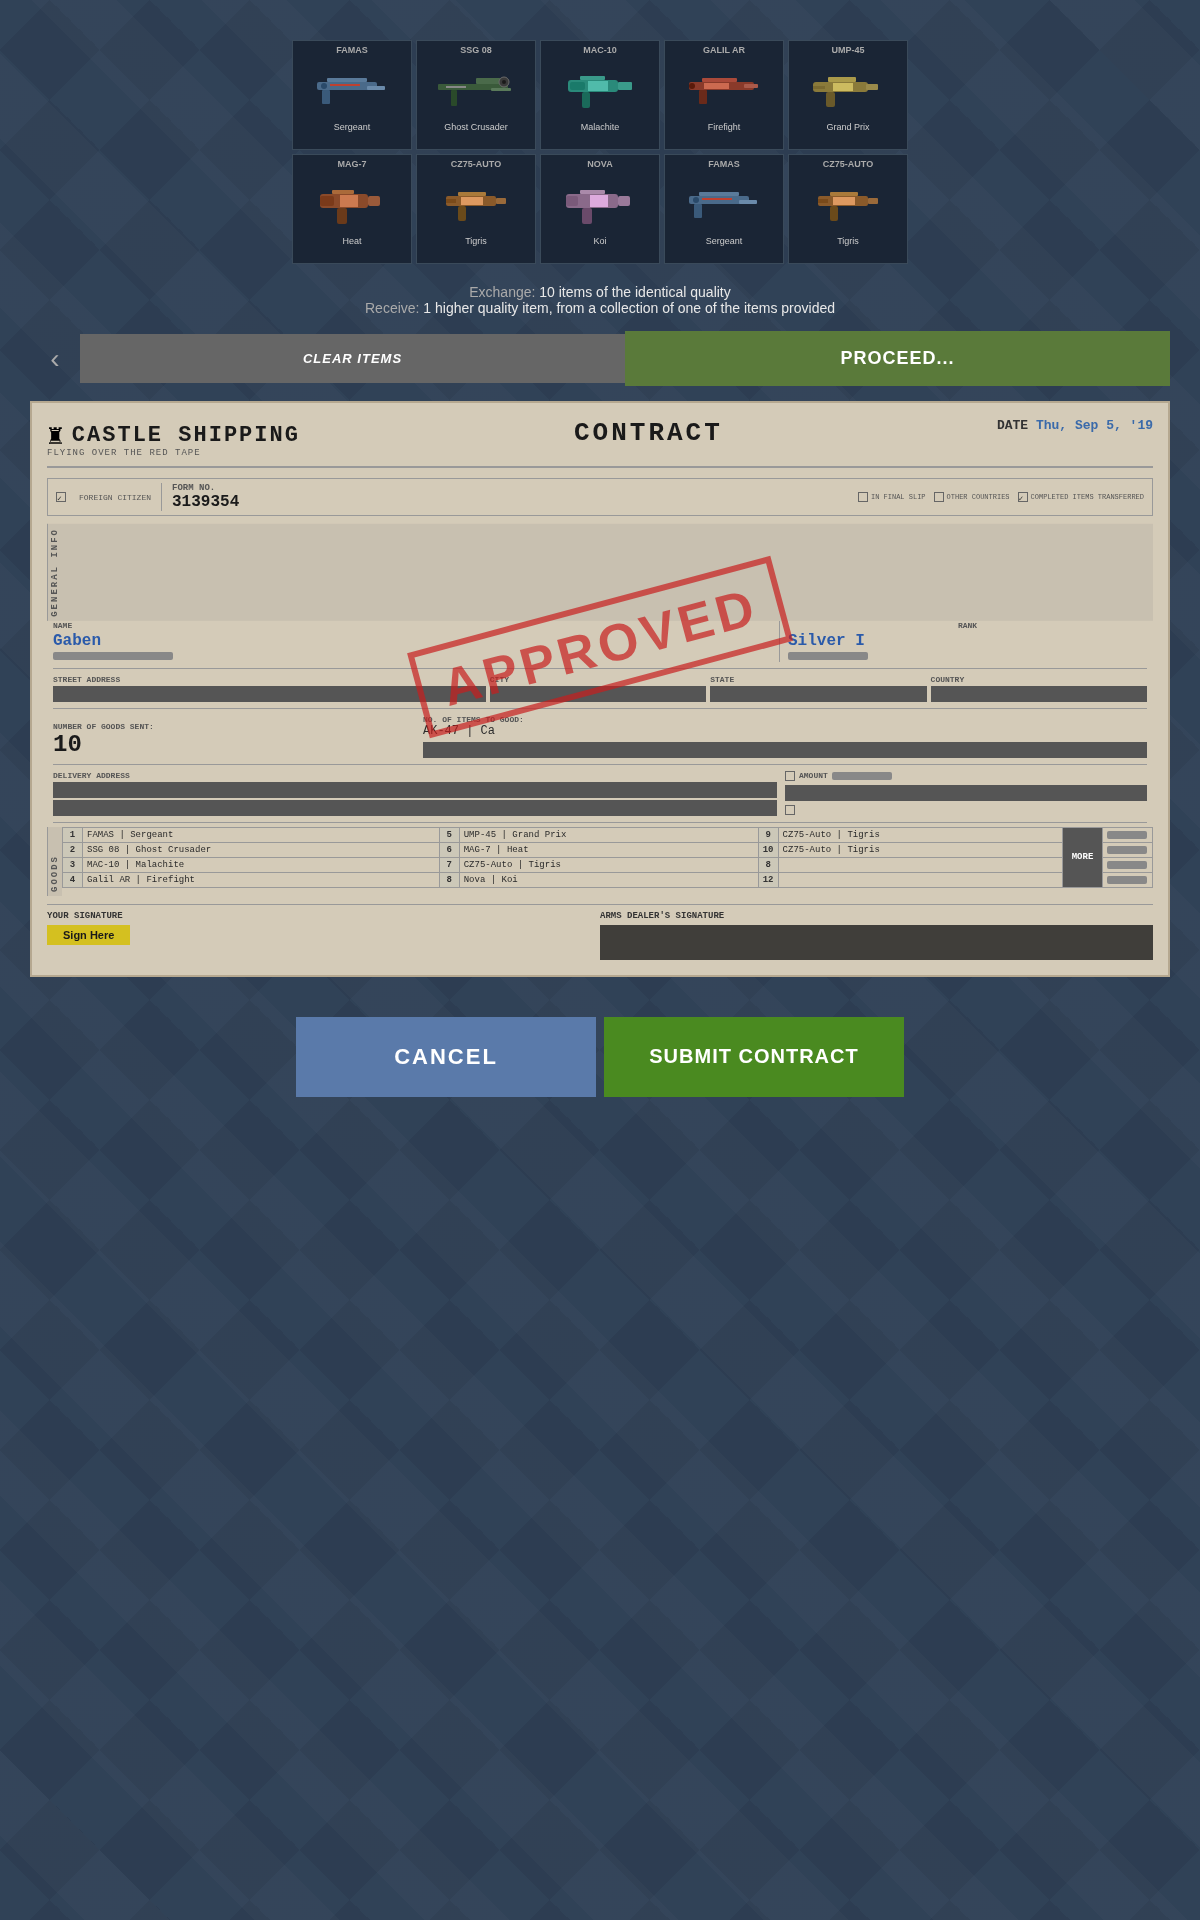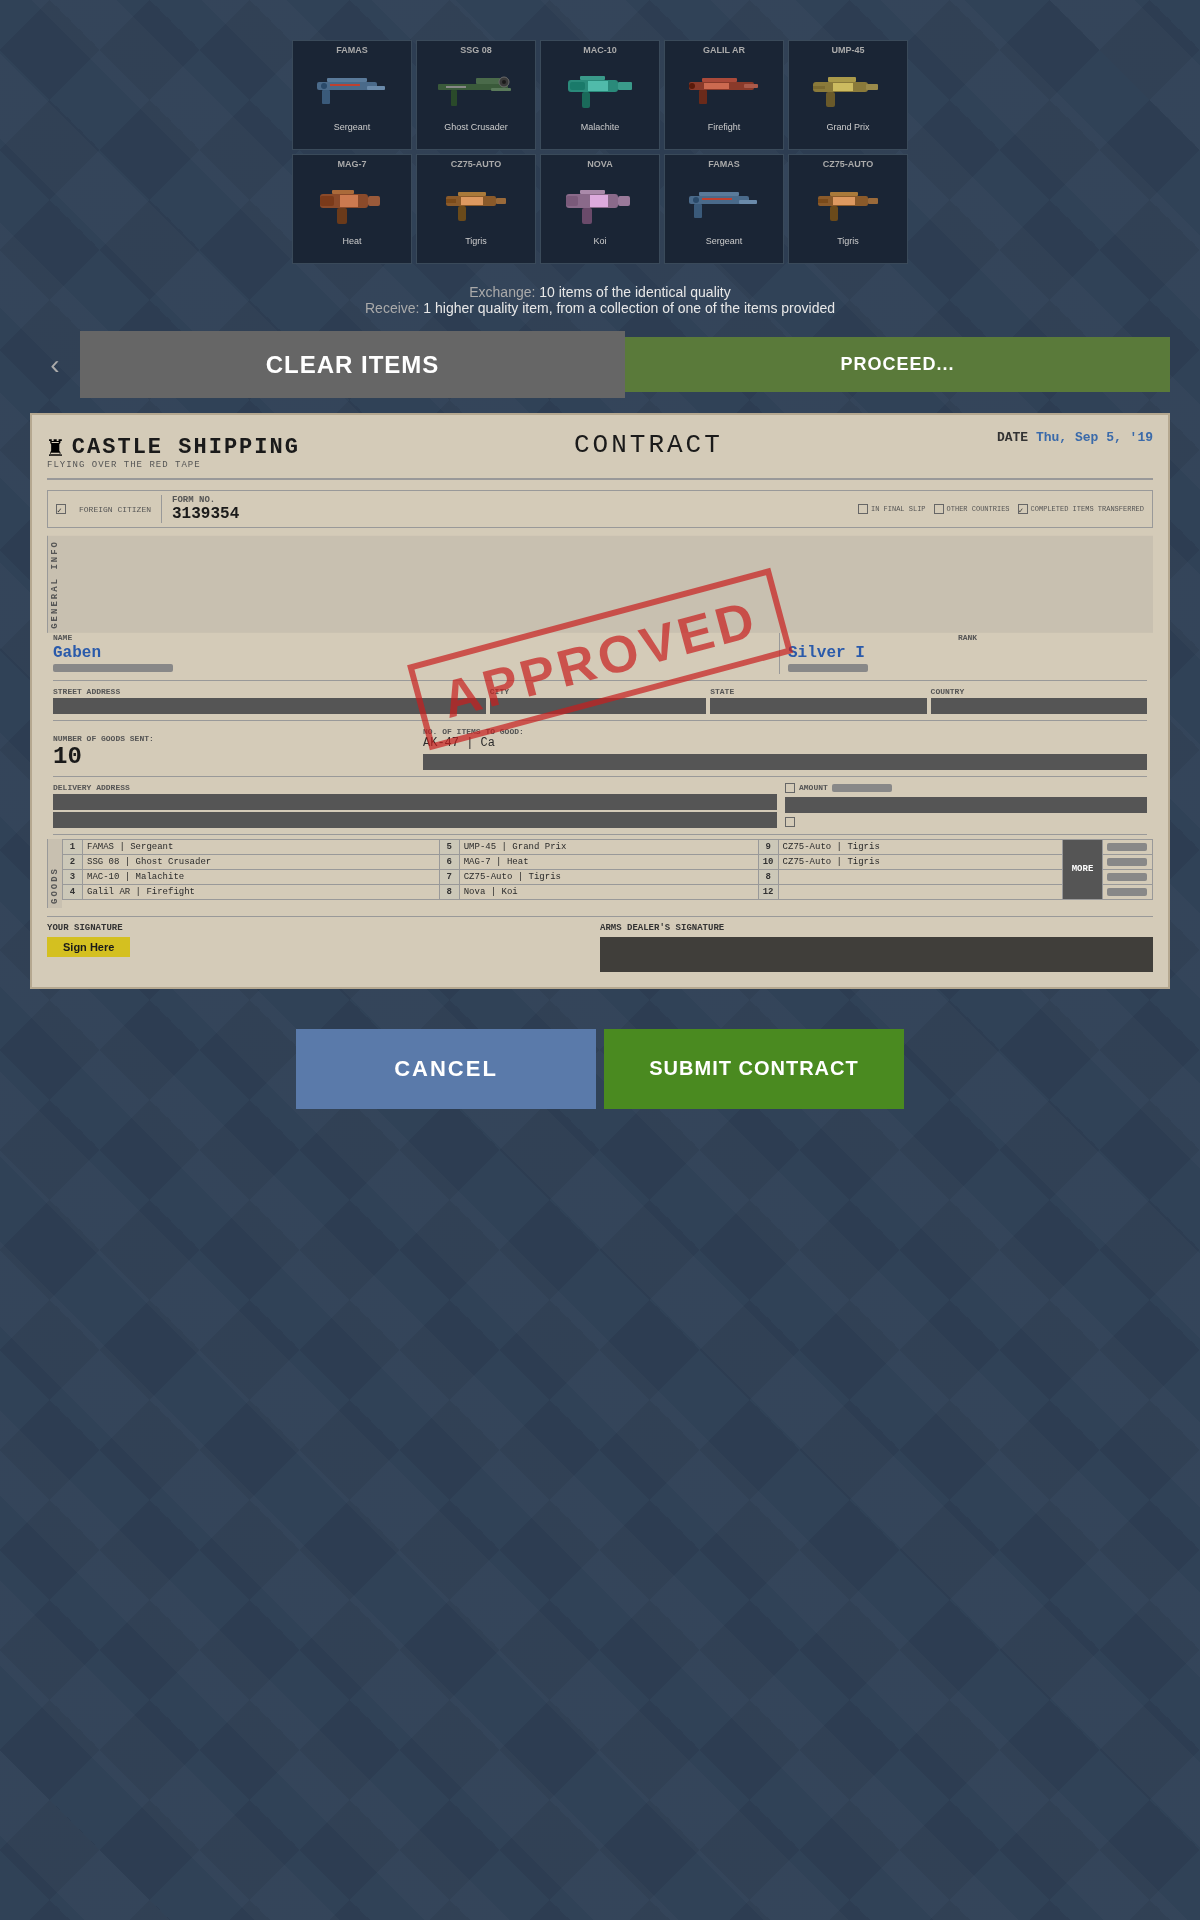--- a/index.html
+++ b/index.html
@@ -135,29 +135,30 @@
       color: #aaa;
       font-size: 28px;
       cursor: pointer;
       display: flex;
       align-items: center;
       justify-content: center;
     }
 
     .clear-btn {
       flex: 1;
-      height: 67px;
+      height: 49px;
       background: #666;
       border: none;
       color: white;
-      font-size: 24px;
+      font-size: 13px;
       font-weight: bold;
       letter-spacing: 1px;
       cursor: pointer;
       text-transform: uppercase;
+      font-style: italic;
     }
 
     .proceed-btn {
       flex: 1;
       height: 55px;
       background: #5a7a3a;
       border: none;
       color: white;
       font-size: 18px;
       font-weight: bold;
@@ -209,21 +210,21 @@
 
     .castle-sub {
       font-size: 9px;
       color: #555;
       letter-spacing: 1px;
       margin-top: -4px;
     }
 
     .contract-title {
       font-size: 26px;
-      font-weight: normal;
+      font-weight: bold;
       color: #1a1a1a;
       letter-spacing: 3px;
       text-align: center;
       flex: 1;
     }
 
     .contract-date {
       font-size: 13px;
       color: #333;
       text-align: right;

